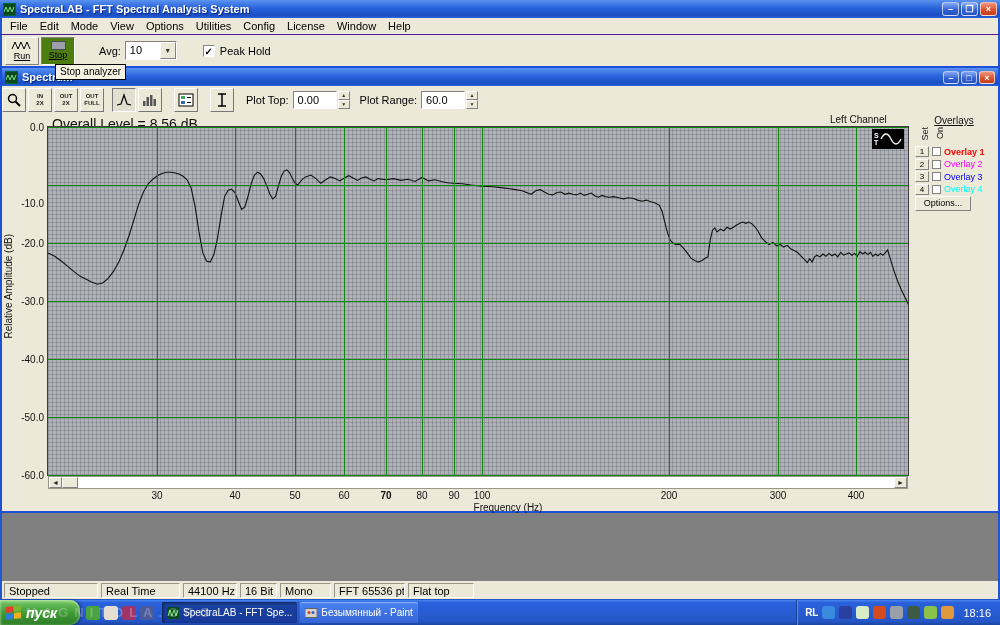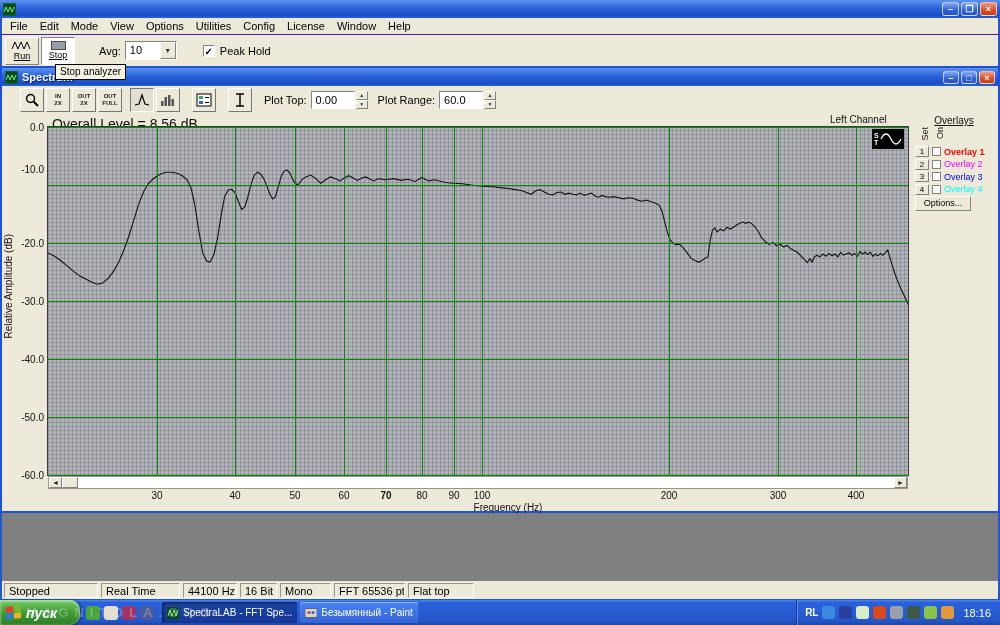--- a/index.html
+++ b/index.html
@@ -24,21 +24,21 @@
     display:flex; align-items:center; font-size:11px; padding-left:2px; }
   .menu-item { padding:1px 6px; color:#000; }
 
   
   .toolbar { position:absolute; top:34px; left:0; width:1000px; height:32px; background:#ece9d8;
     border-left:2px solid #2057cf; border-right:2px solid #2057cf; border-top:1px solid #4c1d95;
     display:flex; align-items:center; padding-left:3px; }
   .tb-btn { width:34px; height:28px; background:#ece9d8; border:1px solid; border-color:#fff #848280 #848280 #fff;
     display:flex; flex-direction:column; align-items:center; justify-content:center; font-size:9px; margin-right:2px; }
   .tb-btn .lbl { text-decoration:underline; line-height:1; margin-top:1px; }
-  .tb-btn.pressed { border-color:#848280 #fff #fff #848280; background:#ffffff; }
+  .tb-btn.pressed { border-color:#848280 #fff #fff #848280; background:#4d7c0f; }
   .stop-glyph { width:15px; height:9px; background:#9aa0a8; border:1px solid #4a4a4a; }
   .avg-wrap { display:flex; align-items:center; margin-left:22px; font-size:11px; gap:4px; }
   .combo { width:52px; height:19px; background:#fff; border:1px solid; border-color:#848280 #fff #fff #848280; display:flex; }
   .combo-val { flex:1; font-size:11px; padding:2px 0 0 4px; }
   .combo-btn { width:16px; background:#ece9d8; border:1px solid; border-color:#fff #848280 #848280 #fff; font-size:7px; text-align:center; line-height:16px; color:#333; }
   .cb { width:12px; height:12px; background:#fff; border:1px solid; border-color:#848280 #fff #fff #848280; font-size:10px; line-height:11px; text-align:center; font-weight:bold; }
   .peak-wrap { display:flex; align-items:center; margin-left:26px; gap:5px; font-size:11px; }
 
   
   .wm-top { position:absolute; left:888px; top:24px; width:108px; text-align:center; opacity:.55; z-index:6; pointer-events:none; }
@@ -53,21 +53,21 @@
     font-size:10px; padding:1px 4px 2px 4px; z-index:20; }
 
   
   .spectrum-window { position:absolute; top:66px; left:0; width:1000px; height:447px;
     border:2px solid #1c50d8; background:#ece9d8; }
   .spec-titlebar { position:absolute; top:0; left:0; right:0; height:18px;
     background:linear-gradient(180deg,#5a93ef 0%,#2a63dc 45%,#1b4ec4 85%,#2a63dc 100%);
     display:flex; align-items:center; padding:0 3px; }
   .spec-titlebar .win-btn { width:16px; height:13px; }
   .spec-toolbar { position:absolute; top:18px; left:0; right:0; height:28px; background:#ece9d8;
-    display:flex; align-items:center; padding-left:18px; font-size:11px; }
+    display:flex; align-items:center; padding-left:0; font-size:11px; }
   .st-btn { width:24px; height:24px; border:1px solid; border-color:#fff #777 #777 #fff; background:#ece9d8;
     display:flex; flex-direction:column; align-items:center; justify-content:center; margin-right:2px; }
   .st-btn.pressed { border-color:#777 #fff #fff #777; background:#e2dfd0; }
   .micro { font-size:6px; font-weight:bold; line-height:1.1; color:#222; }
   .gap6 { width:6px; } .gap10 { width:10px; }
   .numfield { width:44px; height:18px; background:#fff; border:1px solid; border-color:#848280 #fff #fff #848280;
     font-size:11px; padding:2px 0 0 4px; }
   .spinner { width:12px; height:18px; display:flex; flex-direction:column; margin-left:1px; }
   .spin-btn { flex:1; background:#ece9d8; border:1px solid; border-color:#fff #848280 #848280 #fff;
     font-size:5px; line-height:7px; text-align:center; color:#333; }
@@ -151,20 +151,21 @@
 <body>
 
 <div class="screen">
 
   <div class="titlebar">
     <span class="app-icon">
       <svg width="11" height="9" viewBox="0 0 11 9">
           <polyline points="0,7 2,2 4,7 6,2 8,7 10,2" stroke="#7de37d" stroke-width="1" fill="none"></polyline>
         </svg>
     </span>
+    <span class="title-text">SpectraLAB - FFT Spectral Analysis System</span>
     <span class="win-btns">
       <span class="win-btn">–</span>
       <span class="win-btn">❐</span>
       <span class="win-btn close">×</span>
     </span>
   </div>
 
   <div class="menubar" id="menu-bar">
       <span class="menu-item">File</span>
       <span class="menu-item">Edit</span>
@@ -357,21 +358,21 @@
         <div class="xlabel" style="left: 278px;">50</div>
         <div class="xlabel" style="left: 327px;">60</div>
         <div class="xlabel" style="left: 369px; font-weight: bold;">70</div>
         <div class="xlabel" style="left: 405px;">80</div>
         <div class="xlabel" style="left: 437px;">90</div>
         <div class="xlabel" style="left: 465px;">100</div>
         <div class="xlabel" style="left: 652px;">200</div>
         <div class="xlabel" style="left: 761px;">300</div>
         <div class="xlabel" style="left: 839px;">400</div>
         <div class="ylabel" style="top: 8px;">0.0</div>
-        <div class="ylabel" style="top: 50px; text-align: right;">-10.0</div>
+        <div class="ylabel" style="top: 84px; text-align: right;">-10.0</div>
         <div class="ylabel" style="top: 124px; text-align: right;">-20.0</div>
         <div class="ylabel" style="top: 182px;">-30.0</div>
         <div class="ylabel" style="top: 240px;">-40.0</div>
         <div class="ylabel" style="top: 298px;">-50.0</div>
         <div class="ylabel" style="top: 356px;">-60.0</div>
       </div>
   </div>
 
   <div class="tooltip">Stop analyzer</div>
 

